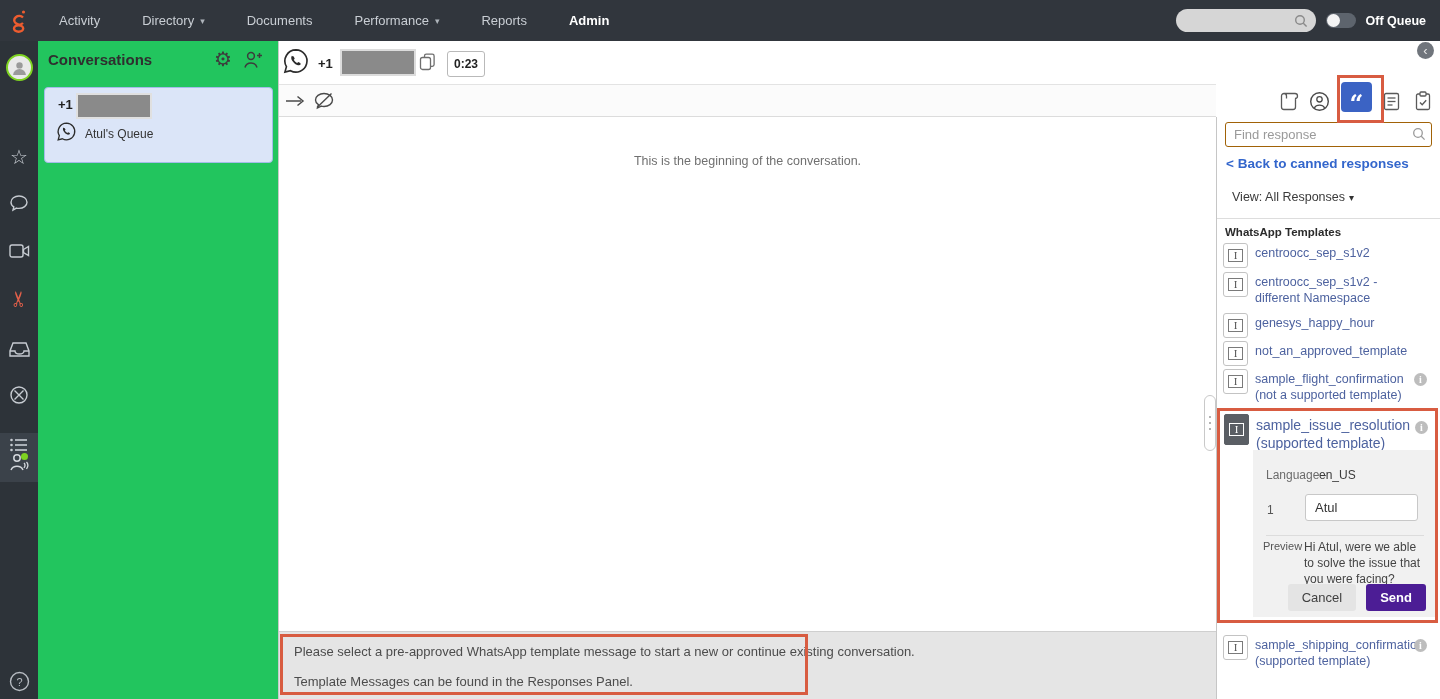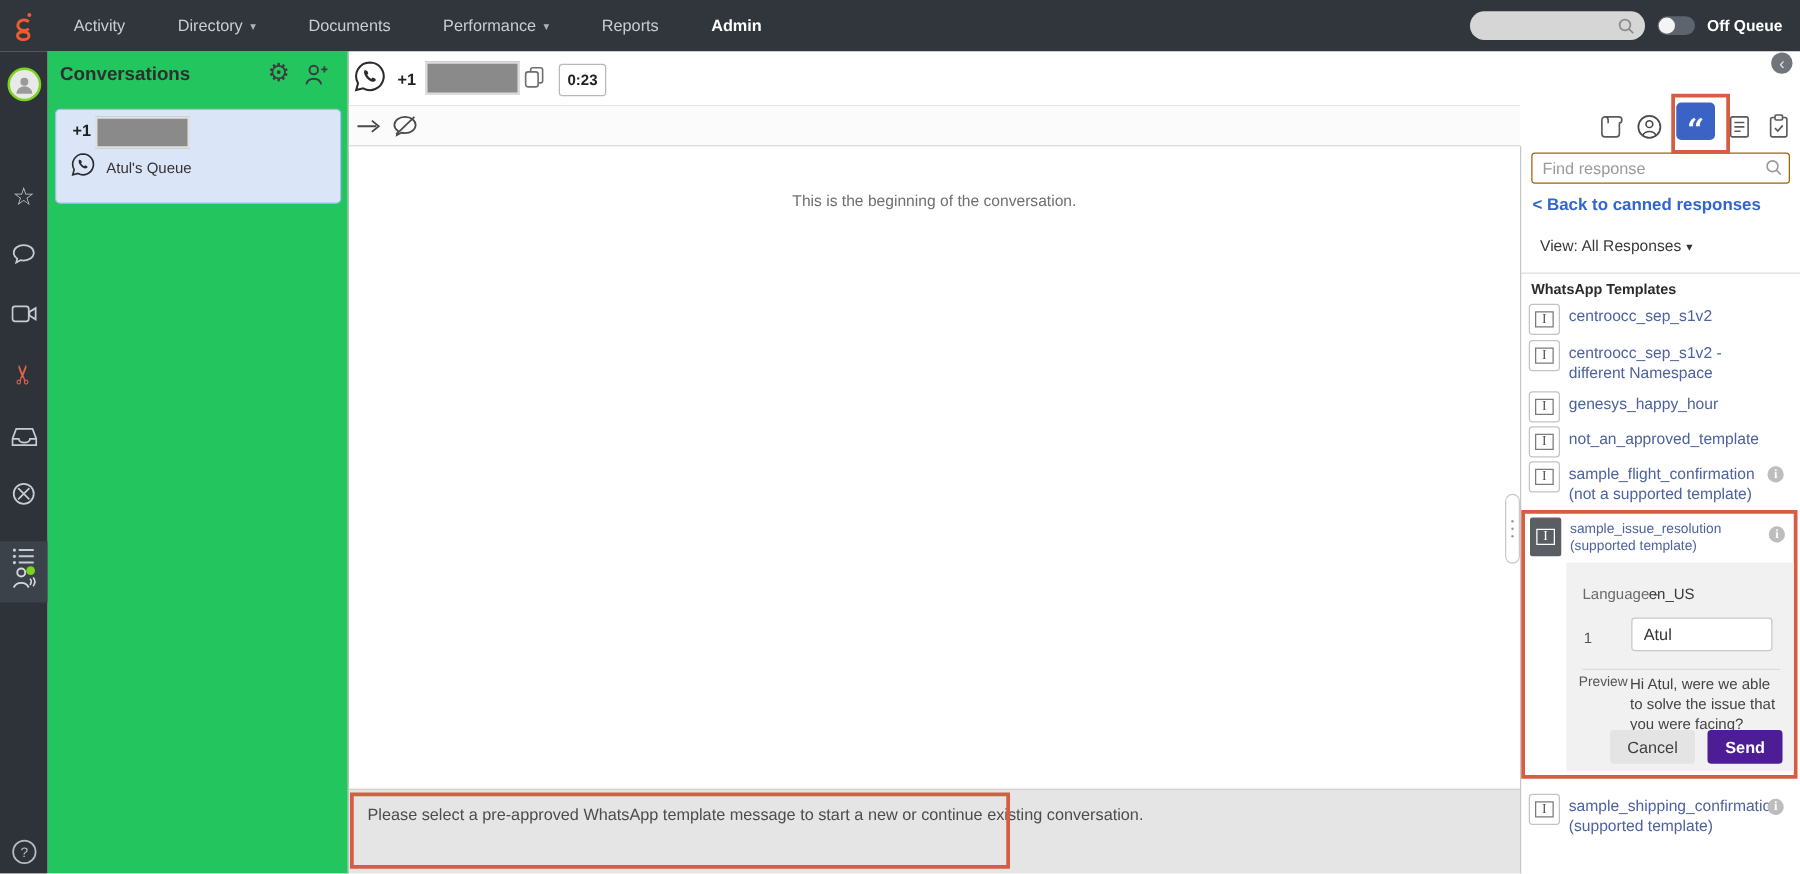--- a/index.html
+++ b/index.html
@@ -68,21 +68,21 @@
   .tpl-item { position:absolute; left:6px; width:212px; display:flex; gap:7px; cursor:pointer; }
   .ibeam-box { flex:0 0 auto; width:25px; height:25px; background:#fff; border:1px solid #c3c3c3; border-radius:3px; display:flex; align-items:center; justify-content:center; }
   .ibeam-inner { width:15px; height:13px; border:1px solid #7a7a7a; display:flex; align-items:center; justify-content:center; font-family:"Liberation Serif",serif; font-size:11px; color:#555; line-height:1; }
   .tpl-label { font-size:12.5px; color:#4d629f; line-height:1.25; padding-top:3px; width:152px; }
   .info-dot { flex:0 0 auto; width:13px; height:13px; border-radius:50%; background:#bdbdbd; color:#fff; font-family:"Liberation Serif",serif; font-size:10px; font-weight:bold; display:flex; align-items:center; justify-content:center; margin-top:4px; }
 
   
   .tpl-expanded { position:absolute; left:0; top:291px; width:221px; height:215px; border:3px solid #d85c41; background:#fff; }
   .exp-ibeam { position:absolute; left:4px; top:3px; width:25px; height:31px; background:#5a5e64; border:1px solid #5a5e64; border-radius:2px; display:flex; align-items:center; justify-content:center; }
   .exp-ibeam .ibeam-inner { border-color:#fff; color:#fff; }
-  .exp-label { position:absolute; left:36px; top:5px; width:146px; font-size:11px; color:#4d629f; line-height:1.3; cursor:pointer; }
+  .exp-label { position:absolute; left:36px; top:5px; width:146px; font-size:14px; color:#4d629f; line-height:1.3; cursor:pointer; }
   .exp-info { position:absolute; right:7px; top:6px; }
   .exp-body { position:absolute; left:33px; top:39px; width:182px; height:167px; background:#f1f1f1; }
   .lang-label { position:absolute; left:13px; top:18px; font-size:12px; color:#6b6b6b; }
   .lang-value { position:absolute; left:66px; top:18px; font-size:12px; color:#3a3a3a; }
   .param-index { position:absolute; left:14px; top:53px; font-size:12px; color:#555; }
   .param-input { position:absolute; left:52px; top:44px; width:113px; height:27px; border:1px solid #c8c8c8; border-radius:3px; font-size:13px; color:#333; padding:0 9px; font-family:"Liberation Sans",sans-serif; background:#fff; }
   .exp-divider { position:absolute; left:13px; top:85px; width:158px; border-top:1px solid #dcdcdc; }
   .preview-label { position:absolute; left:10px; top:90px; font-size:11px; color:#555; }
   .preview-text { position:absolute; left:51px; top:89px; width:123px; font-size:12px; color:#444; line-height:1.35; }
   .exp-buttons { position:absolute; right:9px; top:134px; display:flex; gap:10px; }
@@ -295,20 +295,21 @@
             <rect x="5" y="1" width="6" height="4" rx="1" fill="#fbfbfb" stroke="#5a5a5a" stroke-width="1.3"></rect>
             <path d="M5 11.5 l2.2 2.3 4-4.5" stroke="#5a5a5a" stroke-width="1.4" fill="none"></path>
           </svg>
       </div>
     </div>
 
     <div class="begin-text">This is the beginning of the conversation.</div>
 
     <div class="compose">
       <div class="compose-line1">Please select a pre-approved WhatsApp template message to start a new or continue existing conversation.</div>
+      <div class="compose-line2">Template Messages can be found in the Responses Panel.</div>
     </div>
   </div>
 
   <div class="resp">
     <div class="find-wrap">
       <input class="find-input" placeholder="Find response" style="">
       <div class="find-icon">
         <svg width="14" height="14" viewBox="0 0 14 14">
             <circle cx="6" cy="6" r="4.3" stroke="#9a9a9a" stroke-width="1.3" fill="none"></circle>
             <line x1="9.3" y1="9.3" x2="12.6" y2="12.6" stroke="#9a9a9a" stroke-width="1.3"></line>

